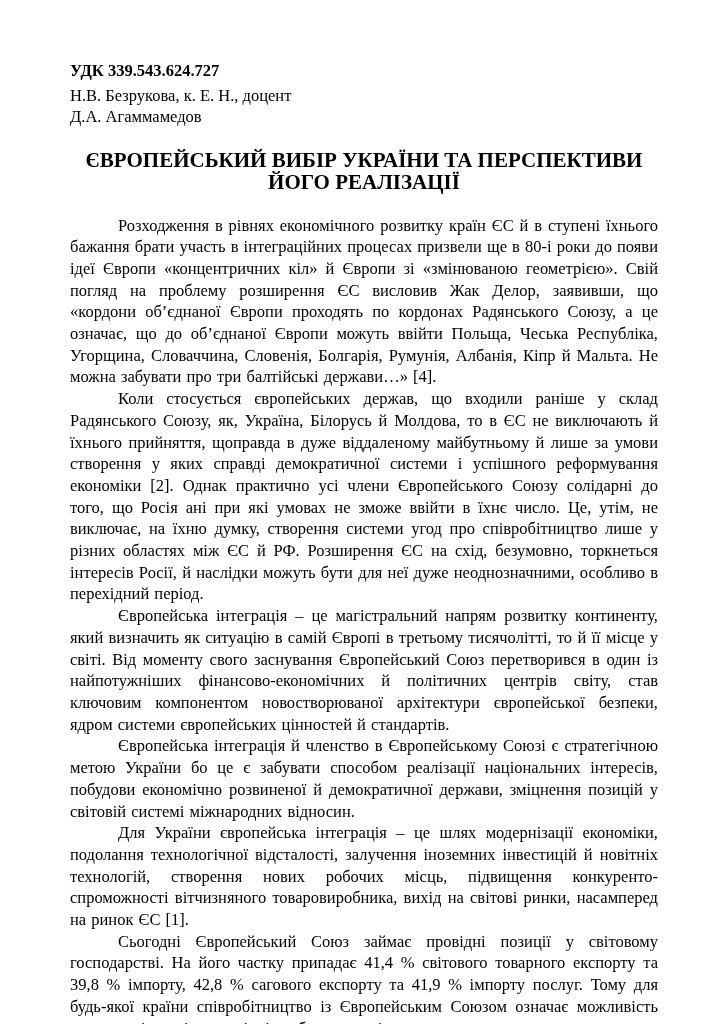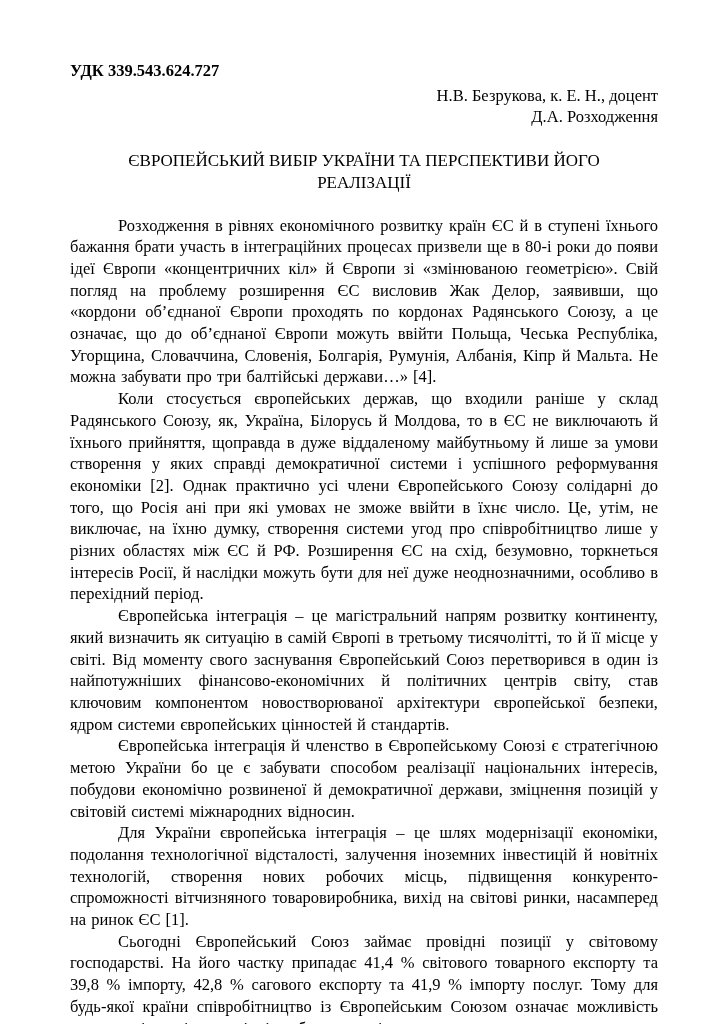--- a/index.html
+++ b/index.html
@@ -18,49 +18,49 @@
     font-size: 16.5px;
     line-height: 21.7px;
     padding: 60px 66px 30px 70px;
     overflow: hidden;
   }
   .udc {
     font-weight: bold;
     margin: 0 0 3px 0;
   }
   .authors {
-    text-align: right;
+    text-align: left;
   }
   .author-line {
     white-space: nowrap;
   }
   .title {
     margin: 22px 10px 21px 10px;
     text-align: center;
-    font-weight: normal;
-    font-size: 17px;
+    font-weight: bold;
+    font-size: 21px;
     line-height: 21.7px;
   }
   p.body-par {
     margin: 0;
     text-align: justify;
     text-indent: 48px;
     word-spacing: 1px;
   }
 </style>
 </head>
 <body>
 
 <div class="page">
 
   <div class="udc">УДК 339.543.624.727</div>
 
   <div class="authors">
     <div class="author-line">Н.В. Безрукова, к. Е. Н., доцент</div>
-    <div class="author-line">Д.А. Розходження</div>
+    <div class="author-line">Д.А. Агаммамедов</div>
   </div>
 
   <h1 class="title">ЄВРОПЕЙСЬКИЙ ВИБІР УКРАЇНИ ТА ПЕРСПЕКТИВИ ЙОГО РЕАЛІЗАЦІЇ</h1>
 
   <p class="body-par">Розходження в рівнях економічного розвитку країн ЄС й в ступені їхнього бажання брати участь в інтеграційних процесах призвели ще в 80-і роки до появи ідеї Європи «концентричних кіл» й Європи зі «змінюваною геометрією». Свій погляд на проблему розширення ЄС висловив Жак Делор, заявивши, що «кордони об’єднаної Європи проходять по кордонах Радянського Союзу, а це означає, що до об’єднаної Європи можуть ввійти Польща, Чеська Республіка, Угорщина, Словаччина, Словенія, Болгарія, Румунія, Албанія, Кіпр й Мальта. Не можна забувати про три балтійські держави…» [4].</p>
 
   <p class="body-par">Коли стосується європейських держав, що входили раніше у склад Радянського Союзу, як, Україна, Білорусь й Молдова, то в ЄС не виключають й їхнього прийняття, щоправда в дуже віддаленому майбутньому й лише за умови створення у яких справді демократичної системи і успішного реформування економіки [2]. Однак практично усі члени Європейського Союзу солідарні до того, що Росія ані при які умовах не зможе ввійти в їхнє число. Це, утім, не виключає, на їхню думку, створення системи угод про співробітництво лише у різних областях між ЄС й РФ. Розширення ЄС на схід, безумовно, торкнеться інтересів Росії, й наслідки можуть бути для неї дуже неоднозначними, особливо в перехідний період.</p>
 
   <p class="body-par">Європейська інтеграція – це магістральний напрям розвитку континенту, який визначить як ситуацію в самій Європі в третьому тисячолітті, то й її місце у світі. Від моменту свого заснування Європейський Союз перетворився в один із найпотужніших фінансово-економічних й політичних центрів світу, став ключовим компонентом новостворюваної архітектури європейської безпеки, ядром системи європейських цінностей й стандартів.</p>
 

